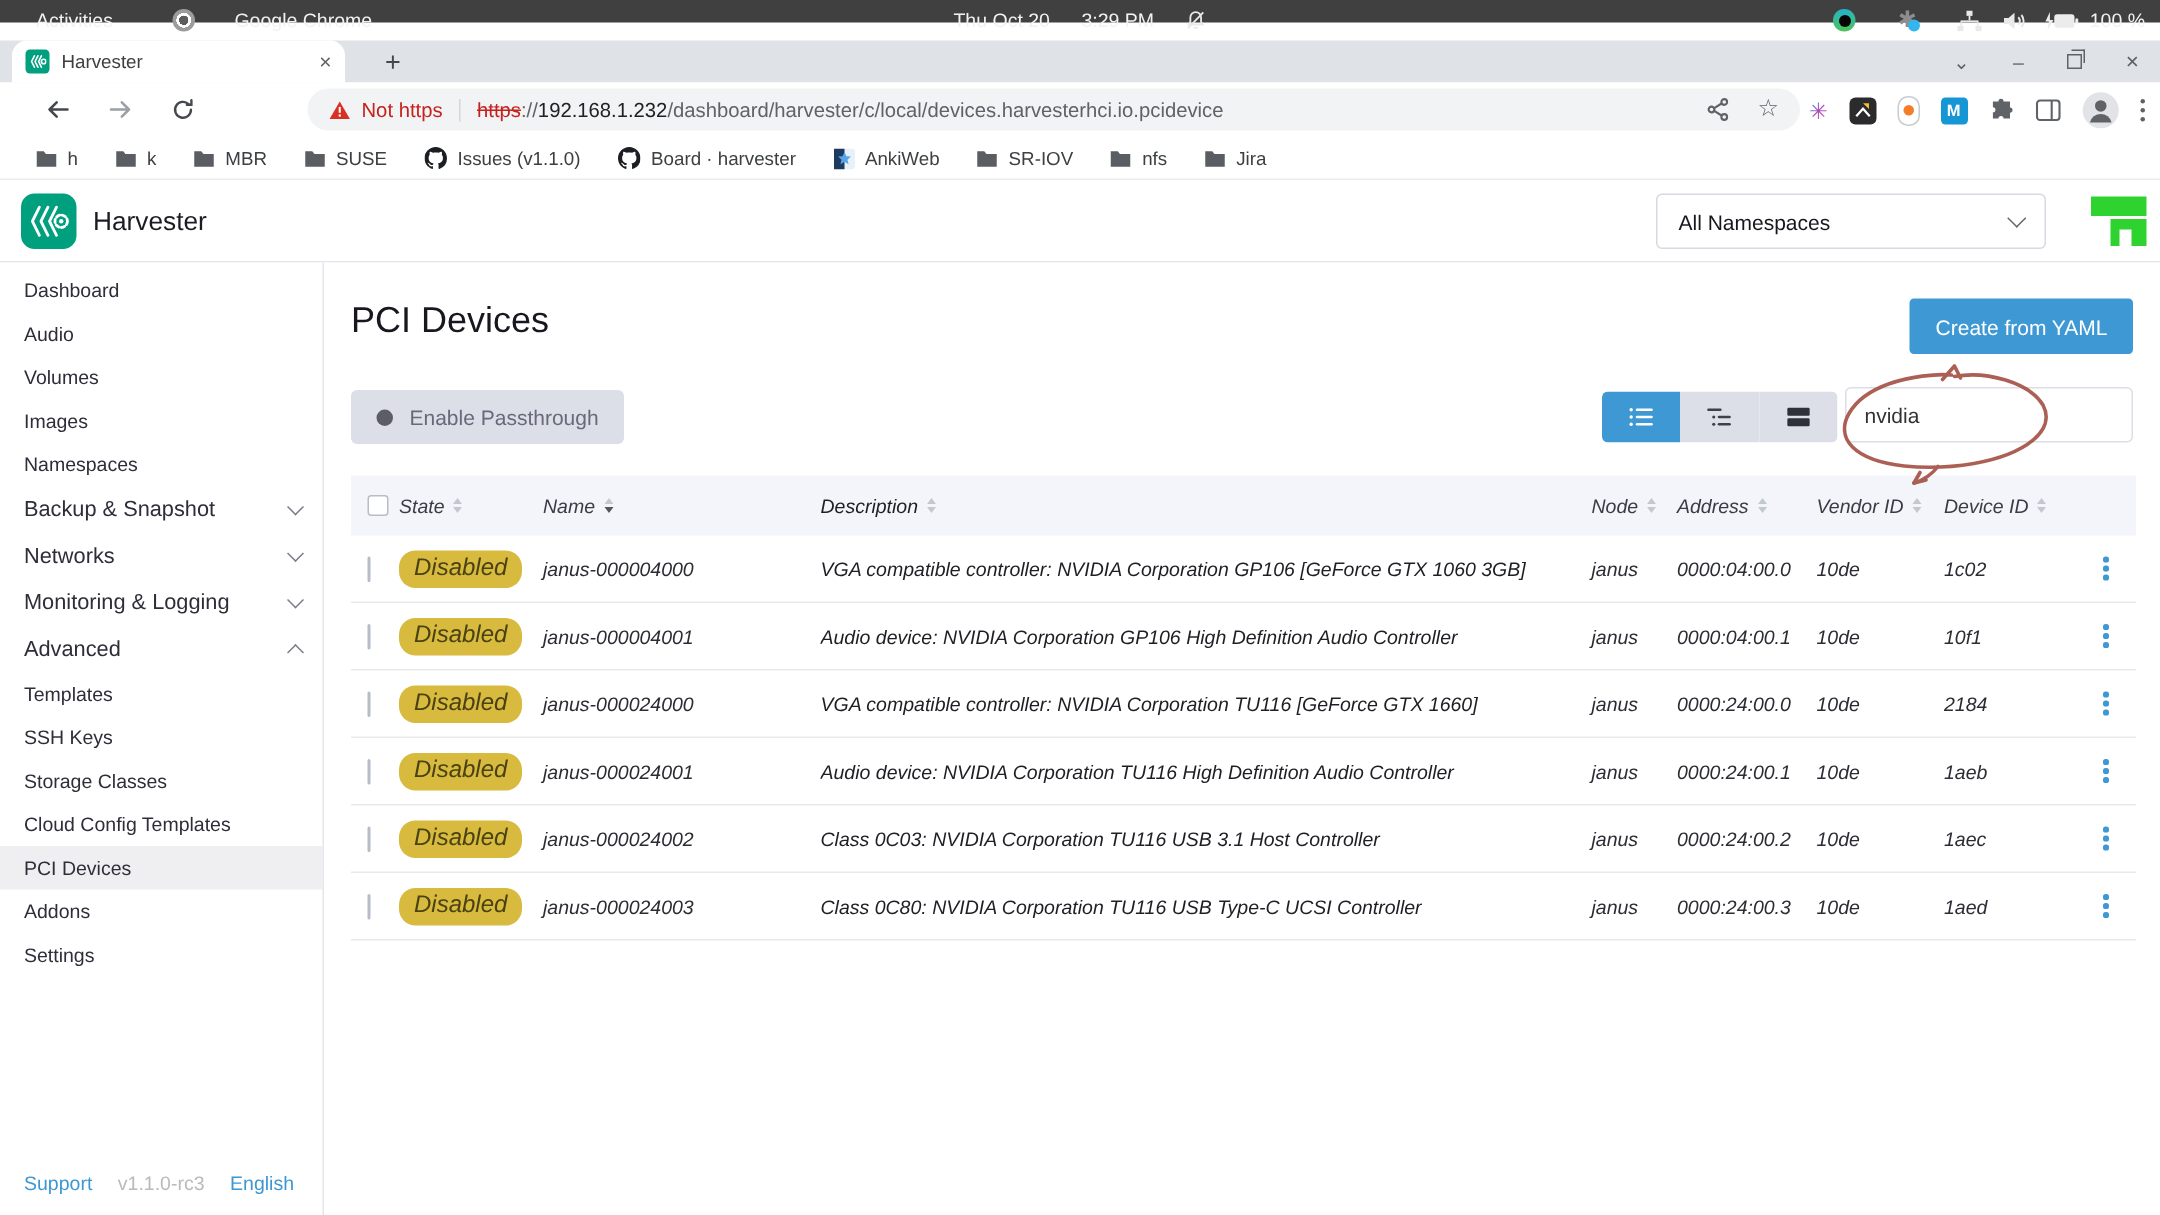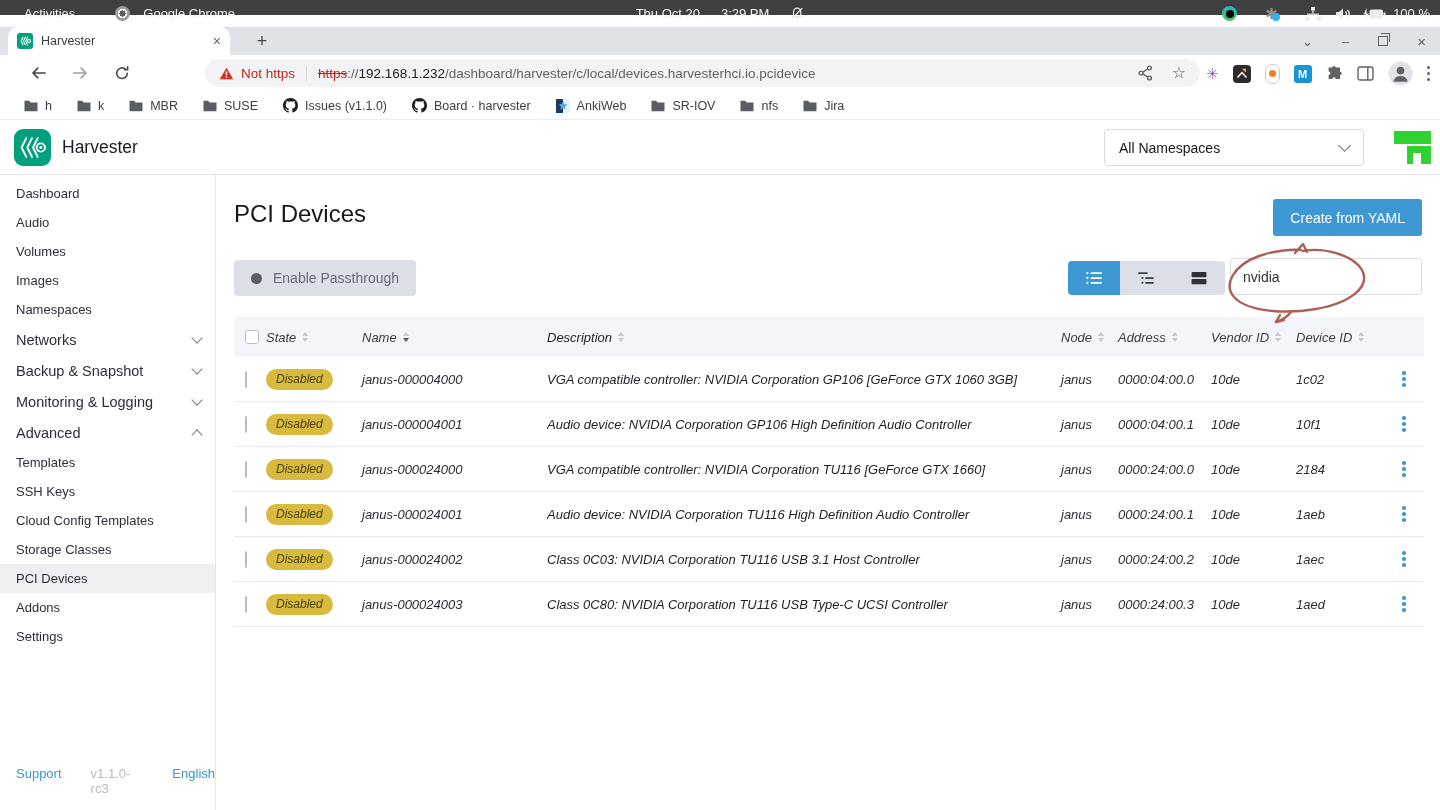--- a/index.html
+++ b/index.html
@@ -4,21 +4,21 @@
 <title>Harvester — PCI Devices</title>
 <style>
   html,body{margin:0;padding:0;}
   body{width:1440px;height:810px;position:relative;background:#fff;overflow:hidden;
        font-family:"Liberation Sans","DejaVu Sans",sans-serif;-webkit-font-smoothing:antialiased;}
   .ic{display:inline-flex;align-items:center;justify-content:center;}
 
   
   .gnome{position:absolute;left:0;top:0;width:100%;height:15px;background:#404040;color:#f2f2f2;font-size:13px;}
   .g-left{position:absolute;left:24px;top:0;height:27px;display:flex;align-items:center;gap:40px;}
-  .g-app{display:flex;align-items:center;gap:13px;}
+  .g-app{display:flex;align-items:center;gap:26px;}
   .chrome-dot{width:15px;height:15px;border-radius:50%;
      background:radial-gradient(circle,#5d5d5d 0 29%,#ffffff 30% 46%,#9c9c9c 47% 100%);}
   .g-center{position:absolute;left:50%;top:0;height:27px;transform:translateX(-50%);display:flex;align-items:center;gap:20px;}
   .g-clock{display:flex;gap:21px;justify-content:flex-end;}
   .g-right{position:absolute;right:10px;top:0;height:27px;display:flex;align-items:center;}
   .ring{width:15px;height:15px;border-radius:50%;background:conic-gradient(#26b3c9,#4cc455,#26b3c9);position:relative;margin-right:26px;}
   .ring:after{content:"";position:absolute;inset:3.5px;border-radius:50%;background:#060606;}
   .spin{position:relative;width:17px;height:17px;color:#8d8d8d;font-size:15px;line-height:17px;text-align:center;margin-right:24px;}
   .spin:after{content:"";position:absolute;right:0;bottom:1px;width:8px;height:8px;border-radius:50%;background:#33b6ee;}
   .g-net{margin-right:13px;} .g-vol{margin-right:11px;} .g-batt{margin-right:7px;}
@@ -82,21 +82,21 @@
 
   
   .sidebar{position:absolute;left:0;top:175px;width:216px;bottom:0;background:#fff;border-right:1px solid #e2e5e9;
            box-sizing:border-box;padding-top:4px;}
   .sitem{height:29px;display:flex;align-items:center;padding:0 14px 0 16px;font-size:13px;color:#2e2e3a;cursor:default;}
   .sitem.group{height:31px;font-size:14.5px;}
   .sitem.active{background:#efeff2;}
   .chev{margin-left:auto;width:7px;height:7px;border-right:1.5px solid #7b7b86;border-bottom:1.5px solid #7b7b86;}
   .chev.down{transform:rotate(45deg);margin-top:-3px;}
   .chev.up{transform:rotate(225deg);margin-top:4px;}
-  .sfoot{position:absolute;left:16px;bottom:14px;display:flex;align-items:flex-start;gap:29px;font-size:13px;}
+  .sfoot{position:absolute;left:16px;bottom:14px;display:flex;align-items:center;gap:17px;font-size:13px;}
   .sfoot .lnk{color:#3c97d3;} .sfoot .ver{color:#b9b9c0;}
 
   
   .content{position:absolute;left:216px;top:175px;right:0;bottom:0;background:#fff;}
   .ptitle{position:absolute;left:18px;top:25px;font-size:24px;font-weight:500;color:#17171f;}
   .createbtn{position:absolute;right:18px;top:24px;height:37px;padding:0 17px;background:#3d98d3;color:#fff;
              font-size:14px;border:none;border-radius:3px;display:flex;align-items:center;font-family:inherit;}
   .passbtn{position:absolute;left:18px;top:85px;height:36px;padding:0 17px;background:#dcdfe8;border:none;border-radius:4px;
            color:#69697a;font-size:14px;display:flex;align-items:center;gap:11px;font-family:inherit;}
   .passbtn .dot{width:11px;height:11px;border-radius:50%;background:#5d5d68;}
@@ -113,21 +113,21 @@
   .trow{height:44px;border-bottom:1px solid #e8e9ee;font-size:13px;color:#2c2c34;}
   .c-state,.c-vendor,.c-device{padding-left:7px;}
   .c-desc{color:#1e1f24;white-space:nowrap;overflow:hidden;}
   .cb{width:14px;height:14px;border:1px solid #b6bcc8;border-radius:2.5px;margin-left:11px;background:#fff;box-sizing:border-box;}
   .hcell{display:flex;align-items:center;}
   .sort{display:inline-flex;flex-direction:column;gap:2px;margin-left:6px;}
   .car{width:0;height:0;border-left:3.5px solid transparent;border-right:3.5px solid transparent;}
   .car.up{border-bottom:4px solid #c3c7cf;}
   .car.dn{border-top:4px solid #c3c7cf;}
   .sorted .car.dn{border-top-color:#55555e;}
-  .badge{display:inline-block;padding:3px 10px 4px;border-radius:11px;background:#d8ba3e;color:#494213;font-size:12px;}
+  .badge{display:inline-block;padding:3px 10px 4px;border-radius:11px;background:#d8ba3e;color:#494213;font-size:16px;}
   .rkebab{display:flex;flex-direction:column;gap:2.5px;align-items:center;width:100%;}
   .rkebab i{width:3.5px;height:3.5px;border-radius:50%;background:#3d98d3;}
 
   
   .overlay{position:absolute;left:0;top:0;width:1440px;height:810px;pointer-events:none;z-index:50;}
 </style>
 </head>
 <body>
 
 <div class="gnome">
@@ -400,46 +400,46 @@
       <div class="sitem">
         <span>Volumes</span>
       </div>
       <div class="sitem">
         <span>Images</span>
       </div>
       <div class="sitem">
         <span>Namespaces</span>
       </div>
       <div class="sitem group">
+        <span>Backup &amp; Snapshot</span>
+        <span class="chev down"></span>
+      </div>
+      <div class="sitem group">
         <span>Networks</span>
-        <span class="chev down"></span>
-      </div>
-      <div class="sitem group">
-        <span>Backup &amp; Snapshot</span>
         <span class="chev down"></span>
       </div>
       <div class="sitem group">
         <span>Monitoring &amp; Logging</span>
         <span class="chev down"></span>
       </div>
       <div class="sitem group">
         <span>Advanced</span>
         <span class="chev up"></span>
       </div>
       <div class="sitem">
         <span>Templates</span>
       </div>
       <div class="sitem">
         <span>SSH Keys</span>
       </div>
       <div class="sitem">
+        <span>Storage Classes</span>
+      </div>
+      <div class="sitem">
         <span>Cloud Config Templates</span>
-      </div>
-      <div class="sitem">
-        <span>Storage Classes</span>
       </div>
       <div class="sitem active">
         <span>PCI Devices</span>
       </div>
       <div class="sitem">
         <span>Addons</span>
       </div>
       <div class="sitem">
         <span>Settings</span>
       </div>

